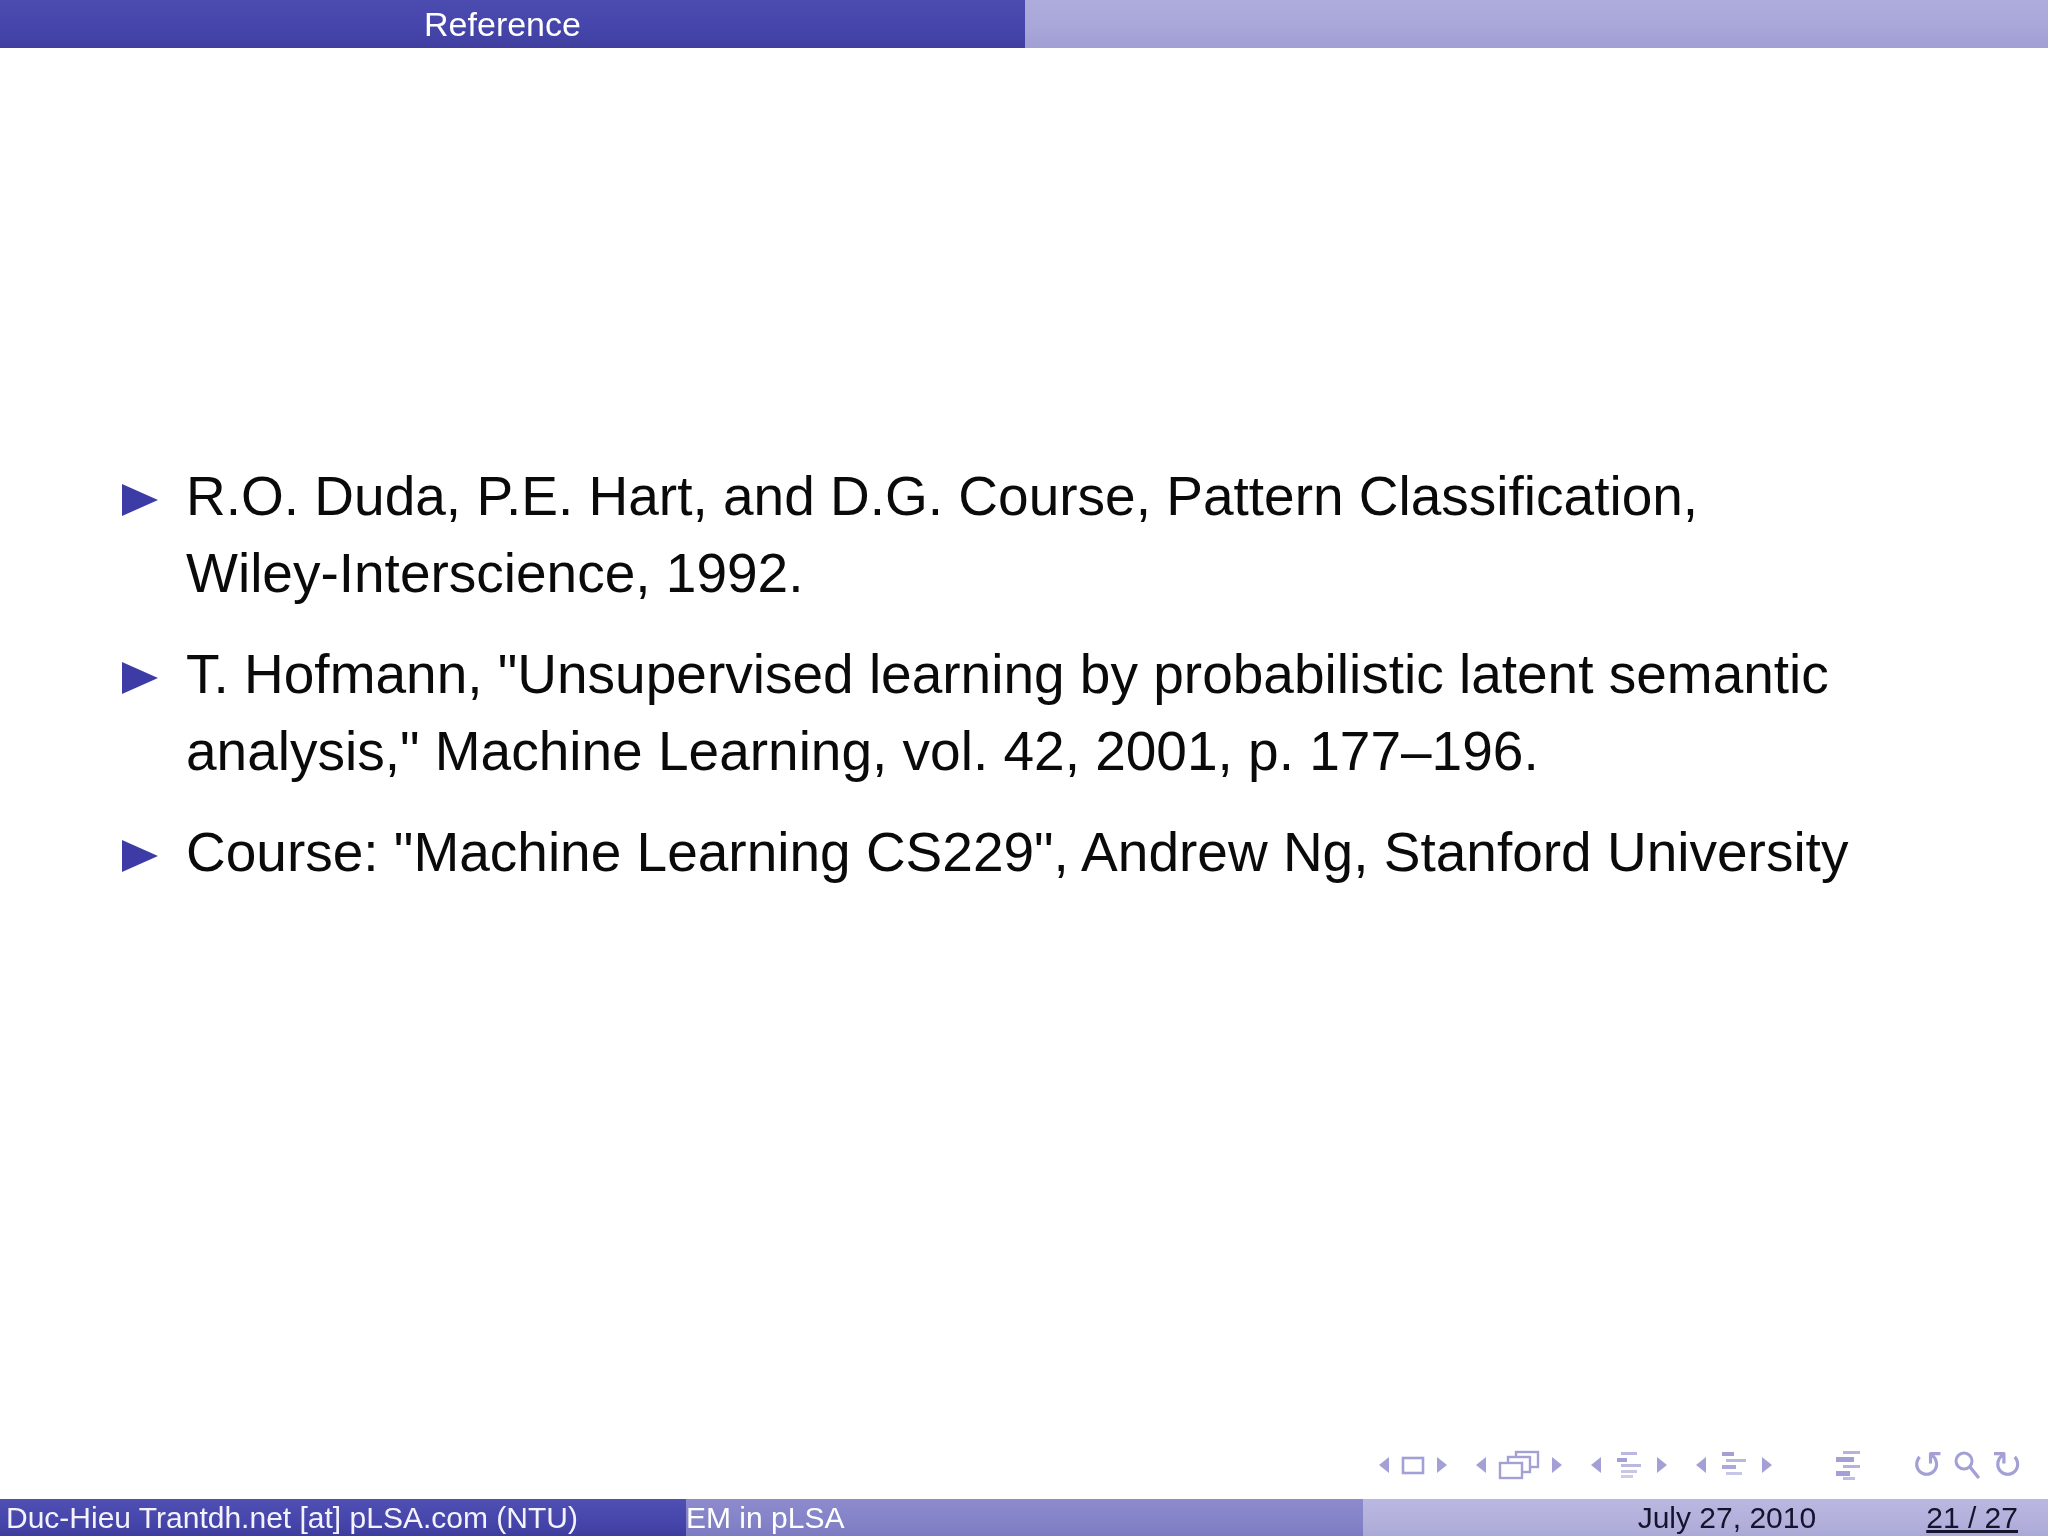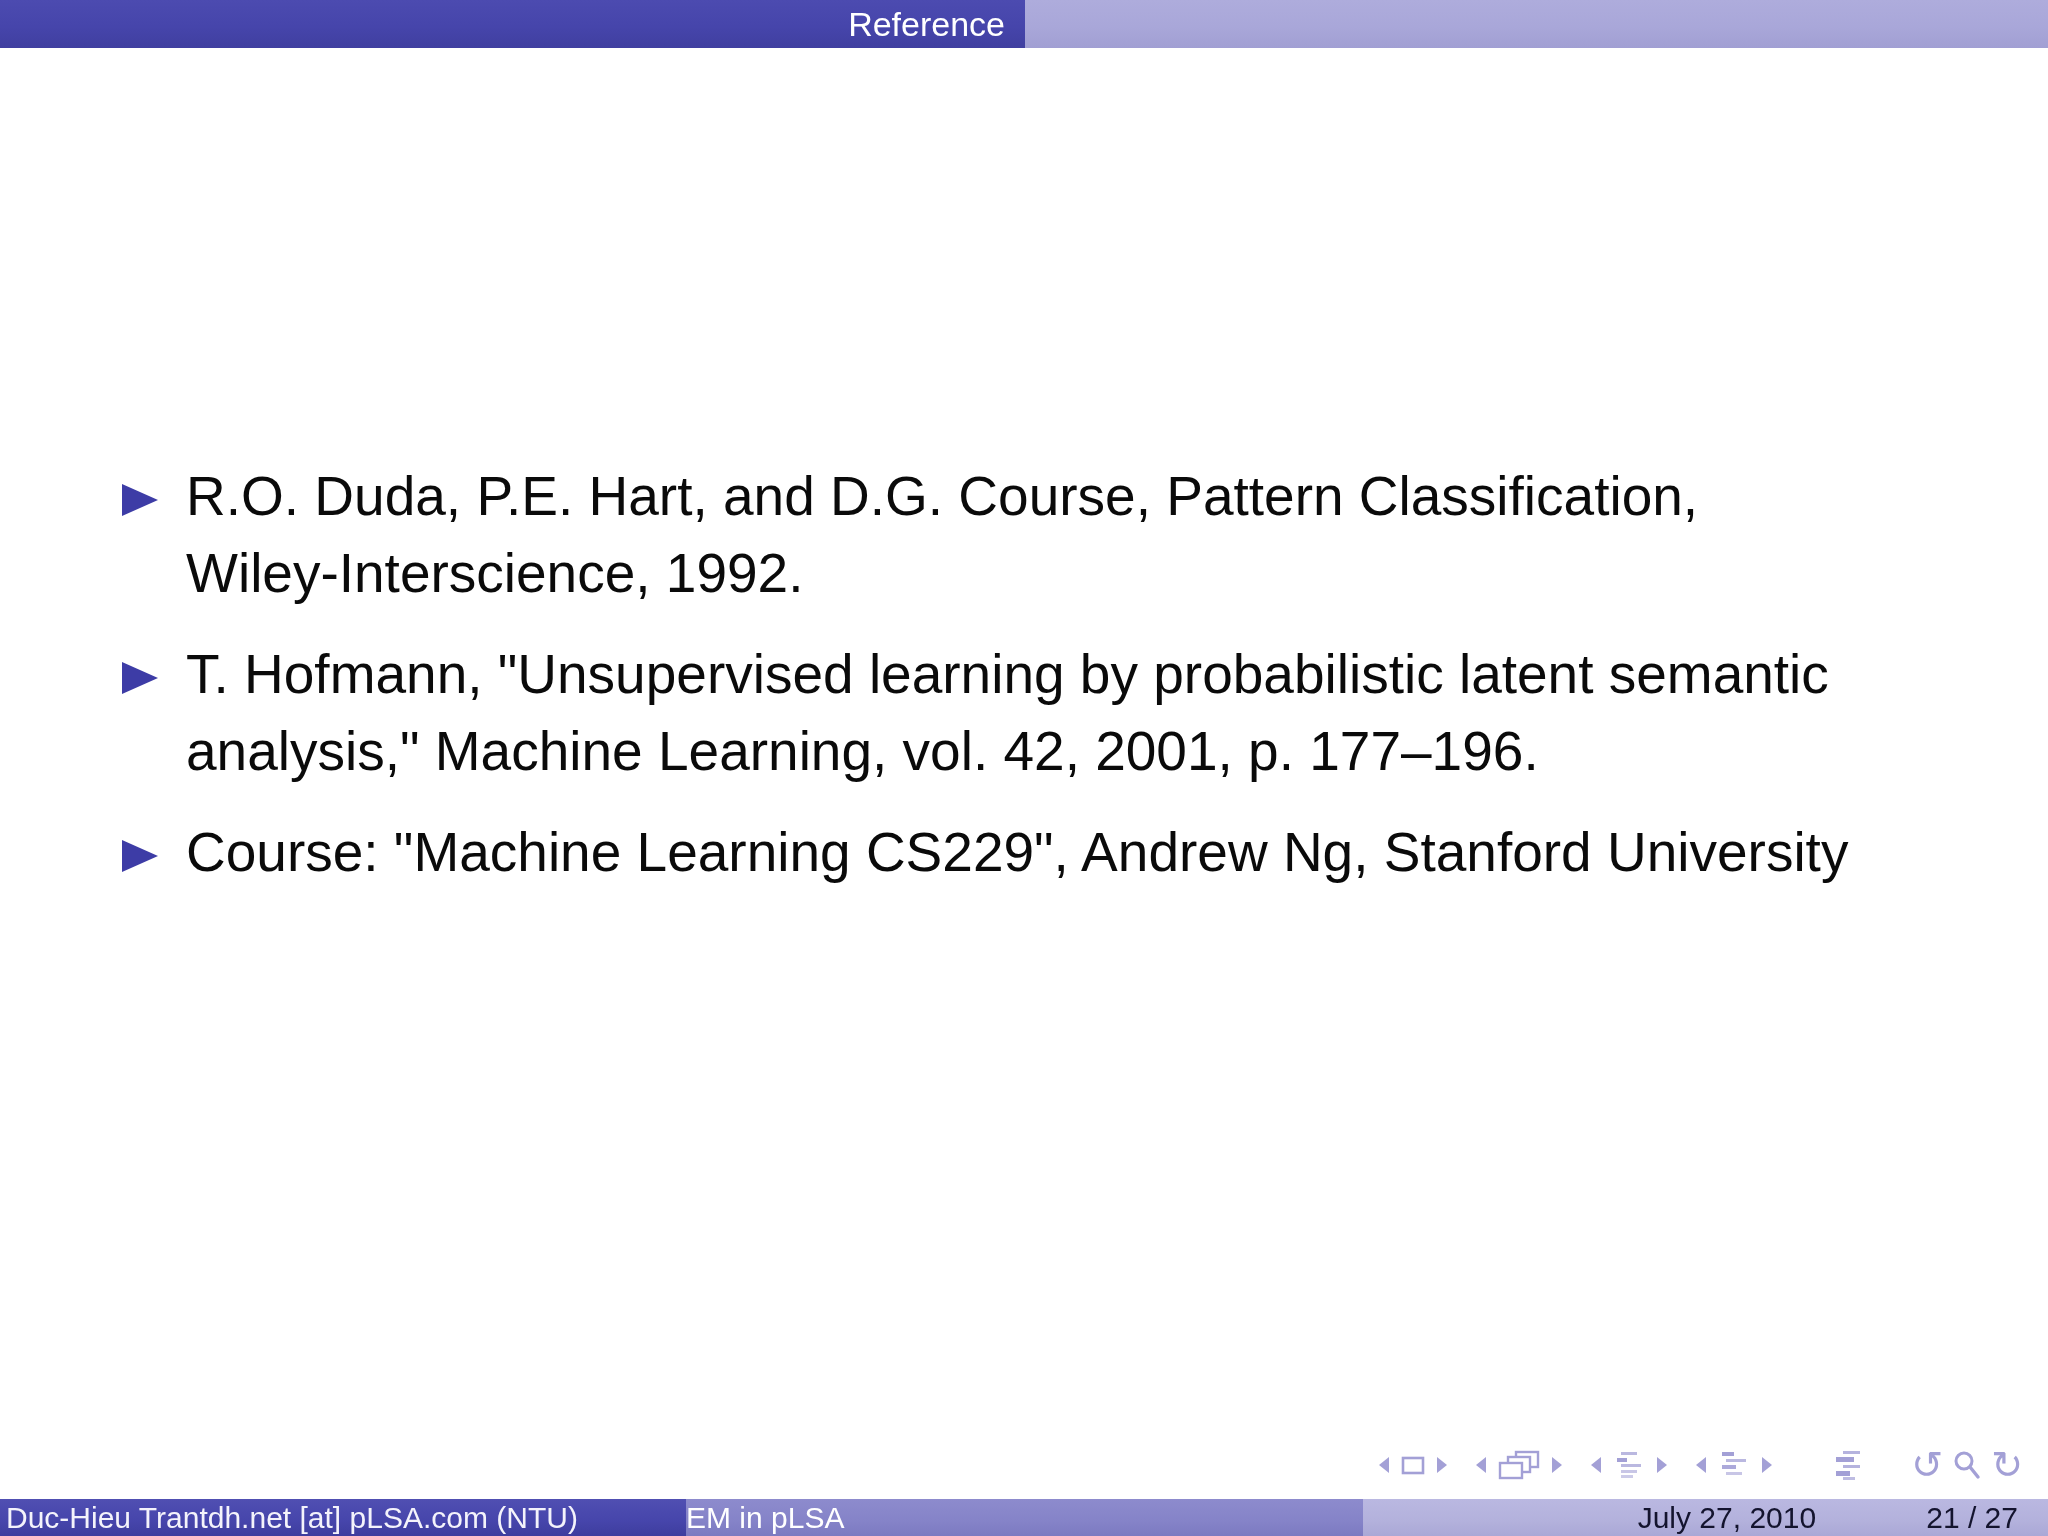--- a/index.html
+++ b/index.html
@@ -18,21 +18,21 @@
     position: absolute;
     top: 0; left: 0;
     width: 2048px; height: 48px;
     display: flex;
   }
   .header-left {
     width: 1025px; height: 48px;
     background: linear-gradient(180deg, #4c4bb0 0%, #4645ab 55%, #403fa0 100%);
     display: flex;
     align-items: center;
-    justify-content: flex-end;
+    justify-content: center;
     padding-right: 20px;
   }
   .header-right {
     flex: 1; height: 48px;
     background: linear-gradient(180deg, #aeacdc 0%, #a9a7d9 55%, #a19fd3 100%);
   }
   .frame-title {
     color: #ffffff;
     font-size: 34px;
     line-height: 48px;
@@ -119,20 +119,21 @@
   .footer-date {
     position: absolute;
     left: 50%;
     transform: translateX(-38%);
     white-space: nowrap;
   }
   .footer-page {
     position: absolute;
     right: 30px;
     white-space: nowrap;
+    text-decoration: underline;
   }
 </style>
 </head>
 <body>
 
 <div class="slide">
 
   <div class="header">
     <div class="header-left">
       <span class="frame-title">Reference</span>

